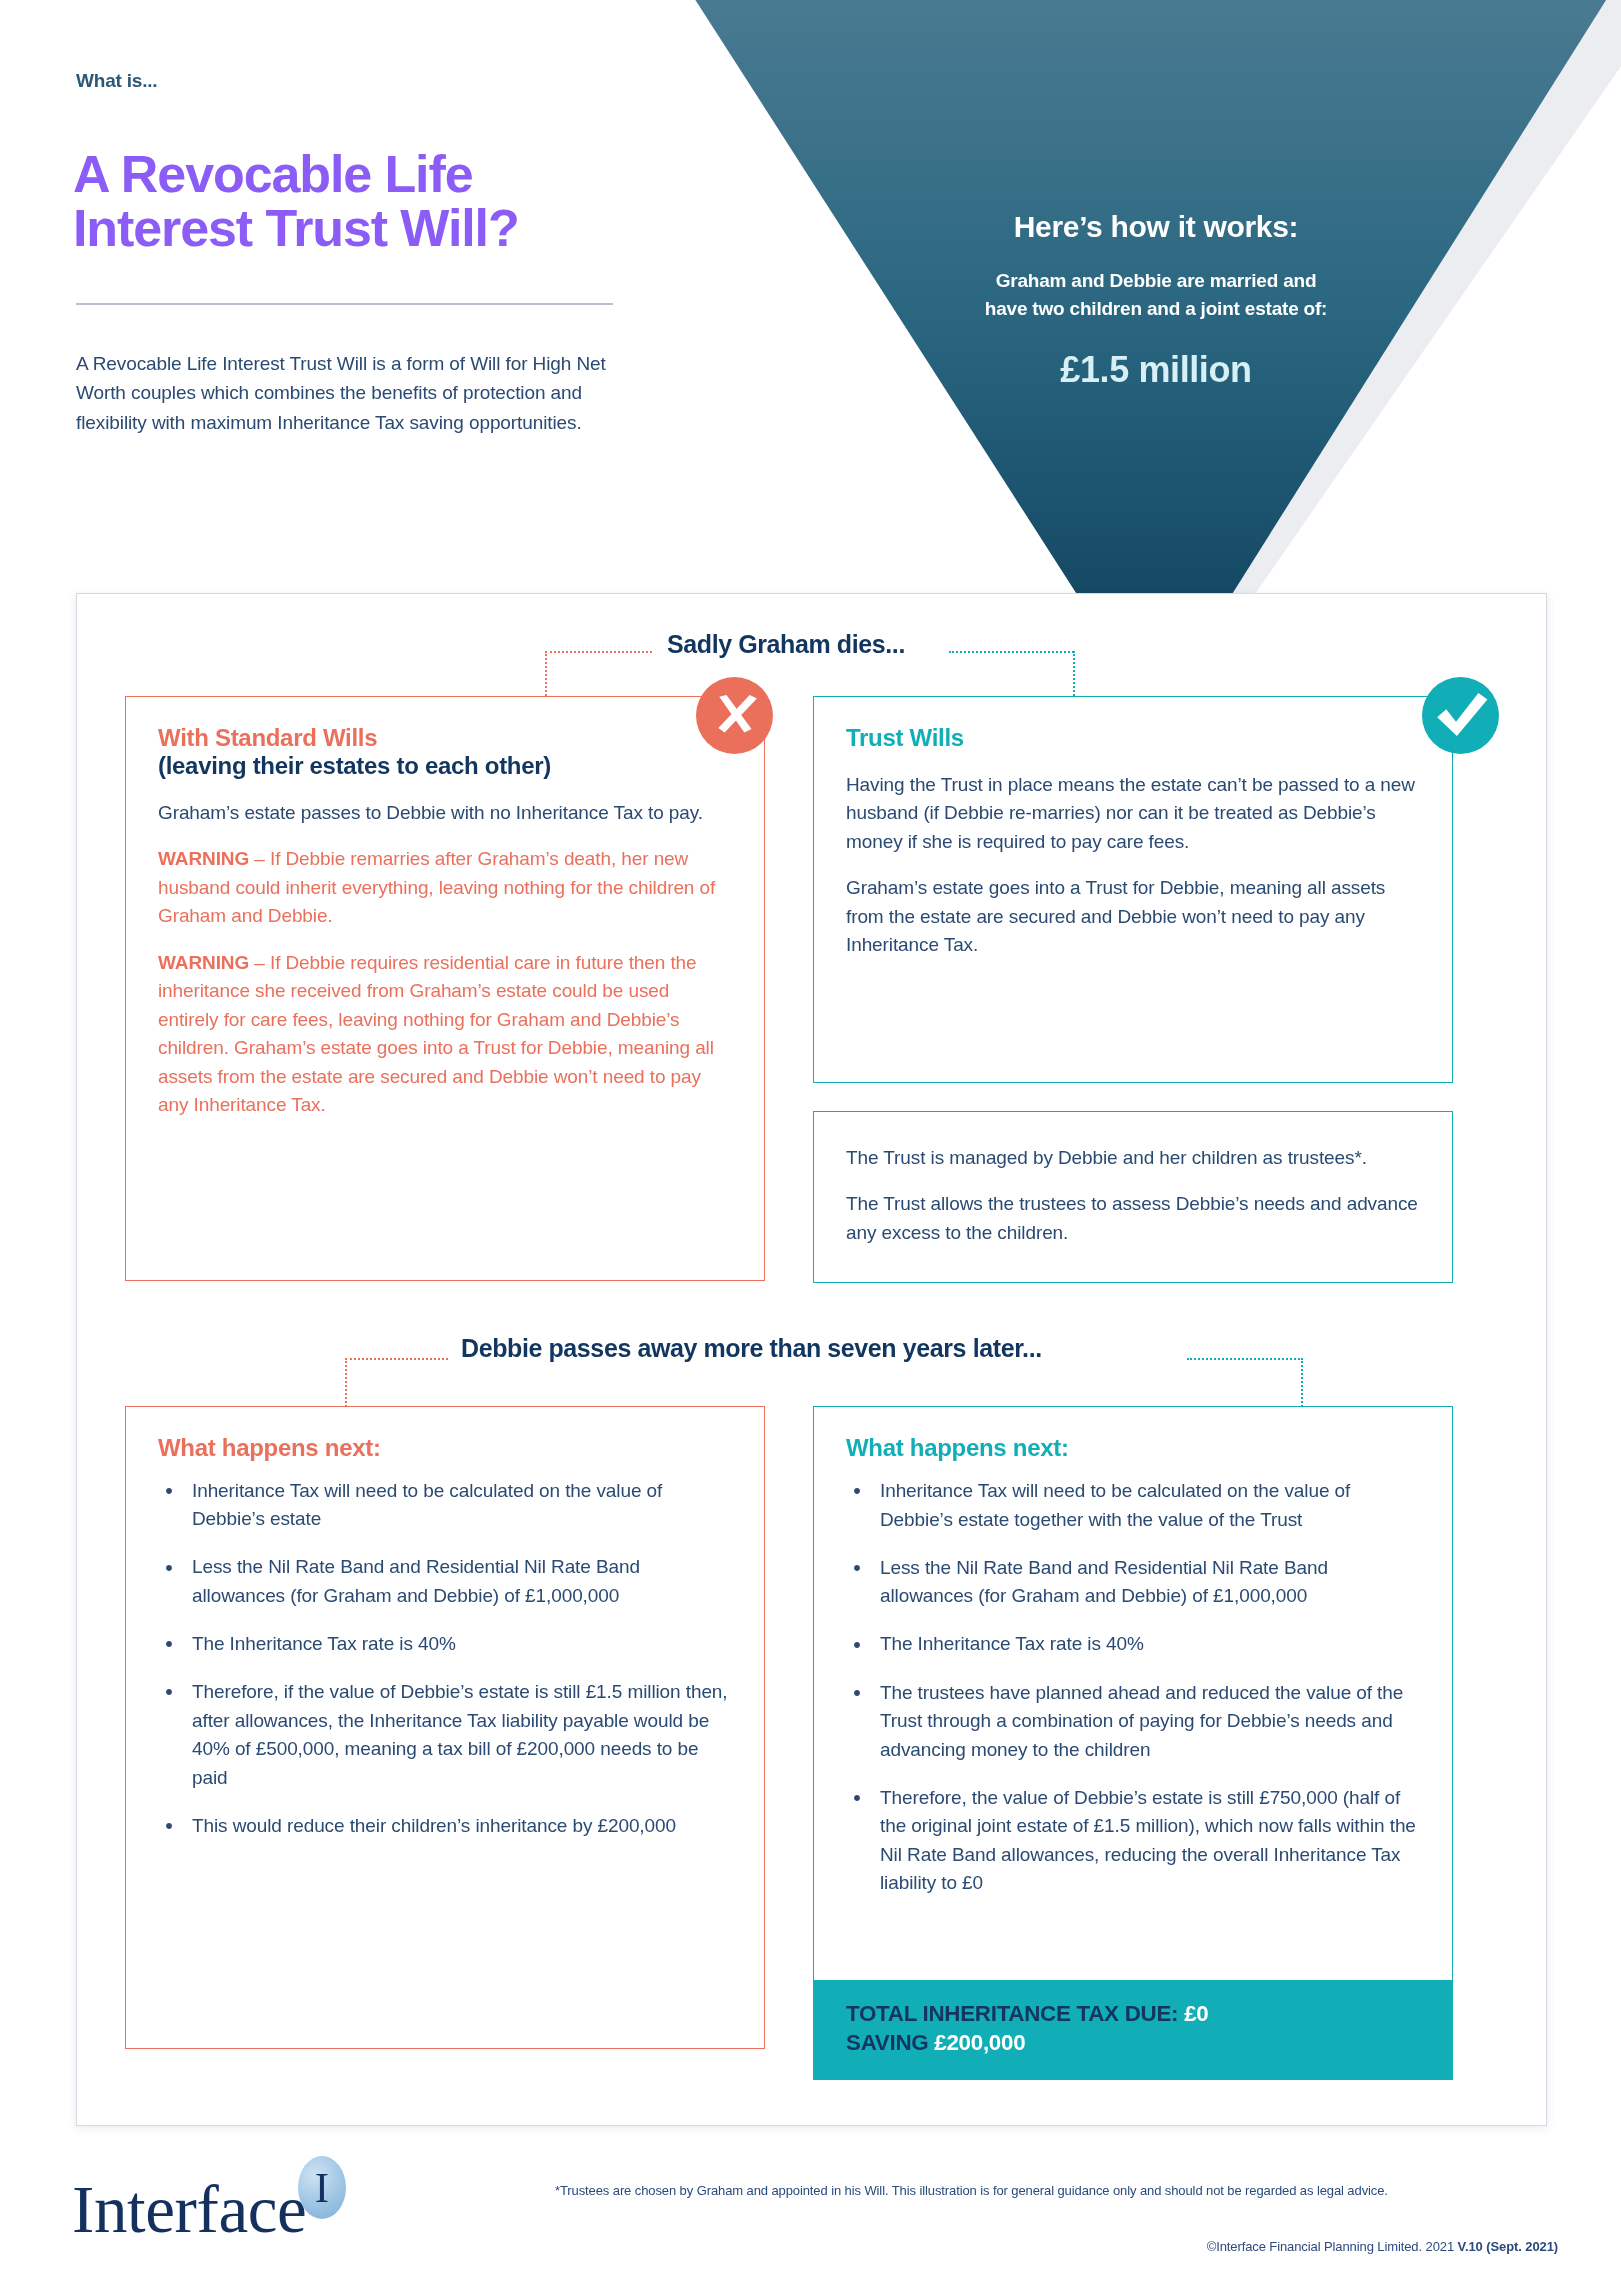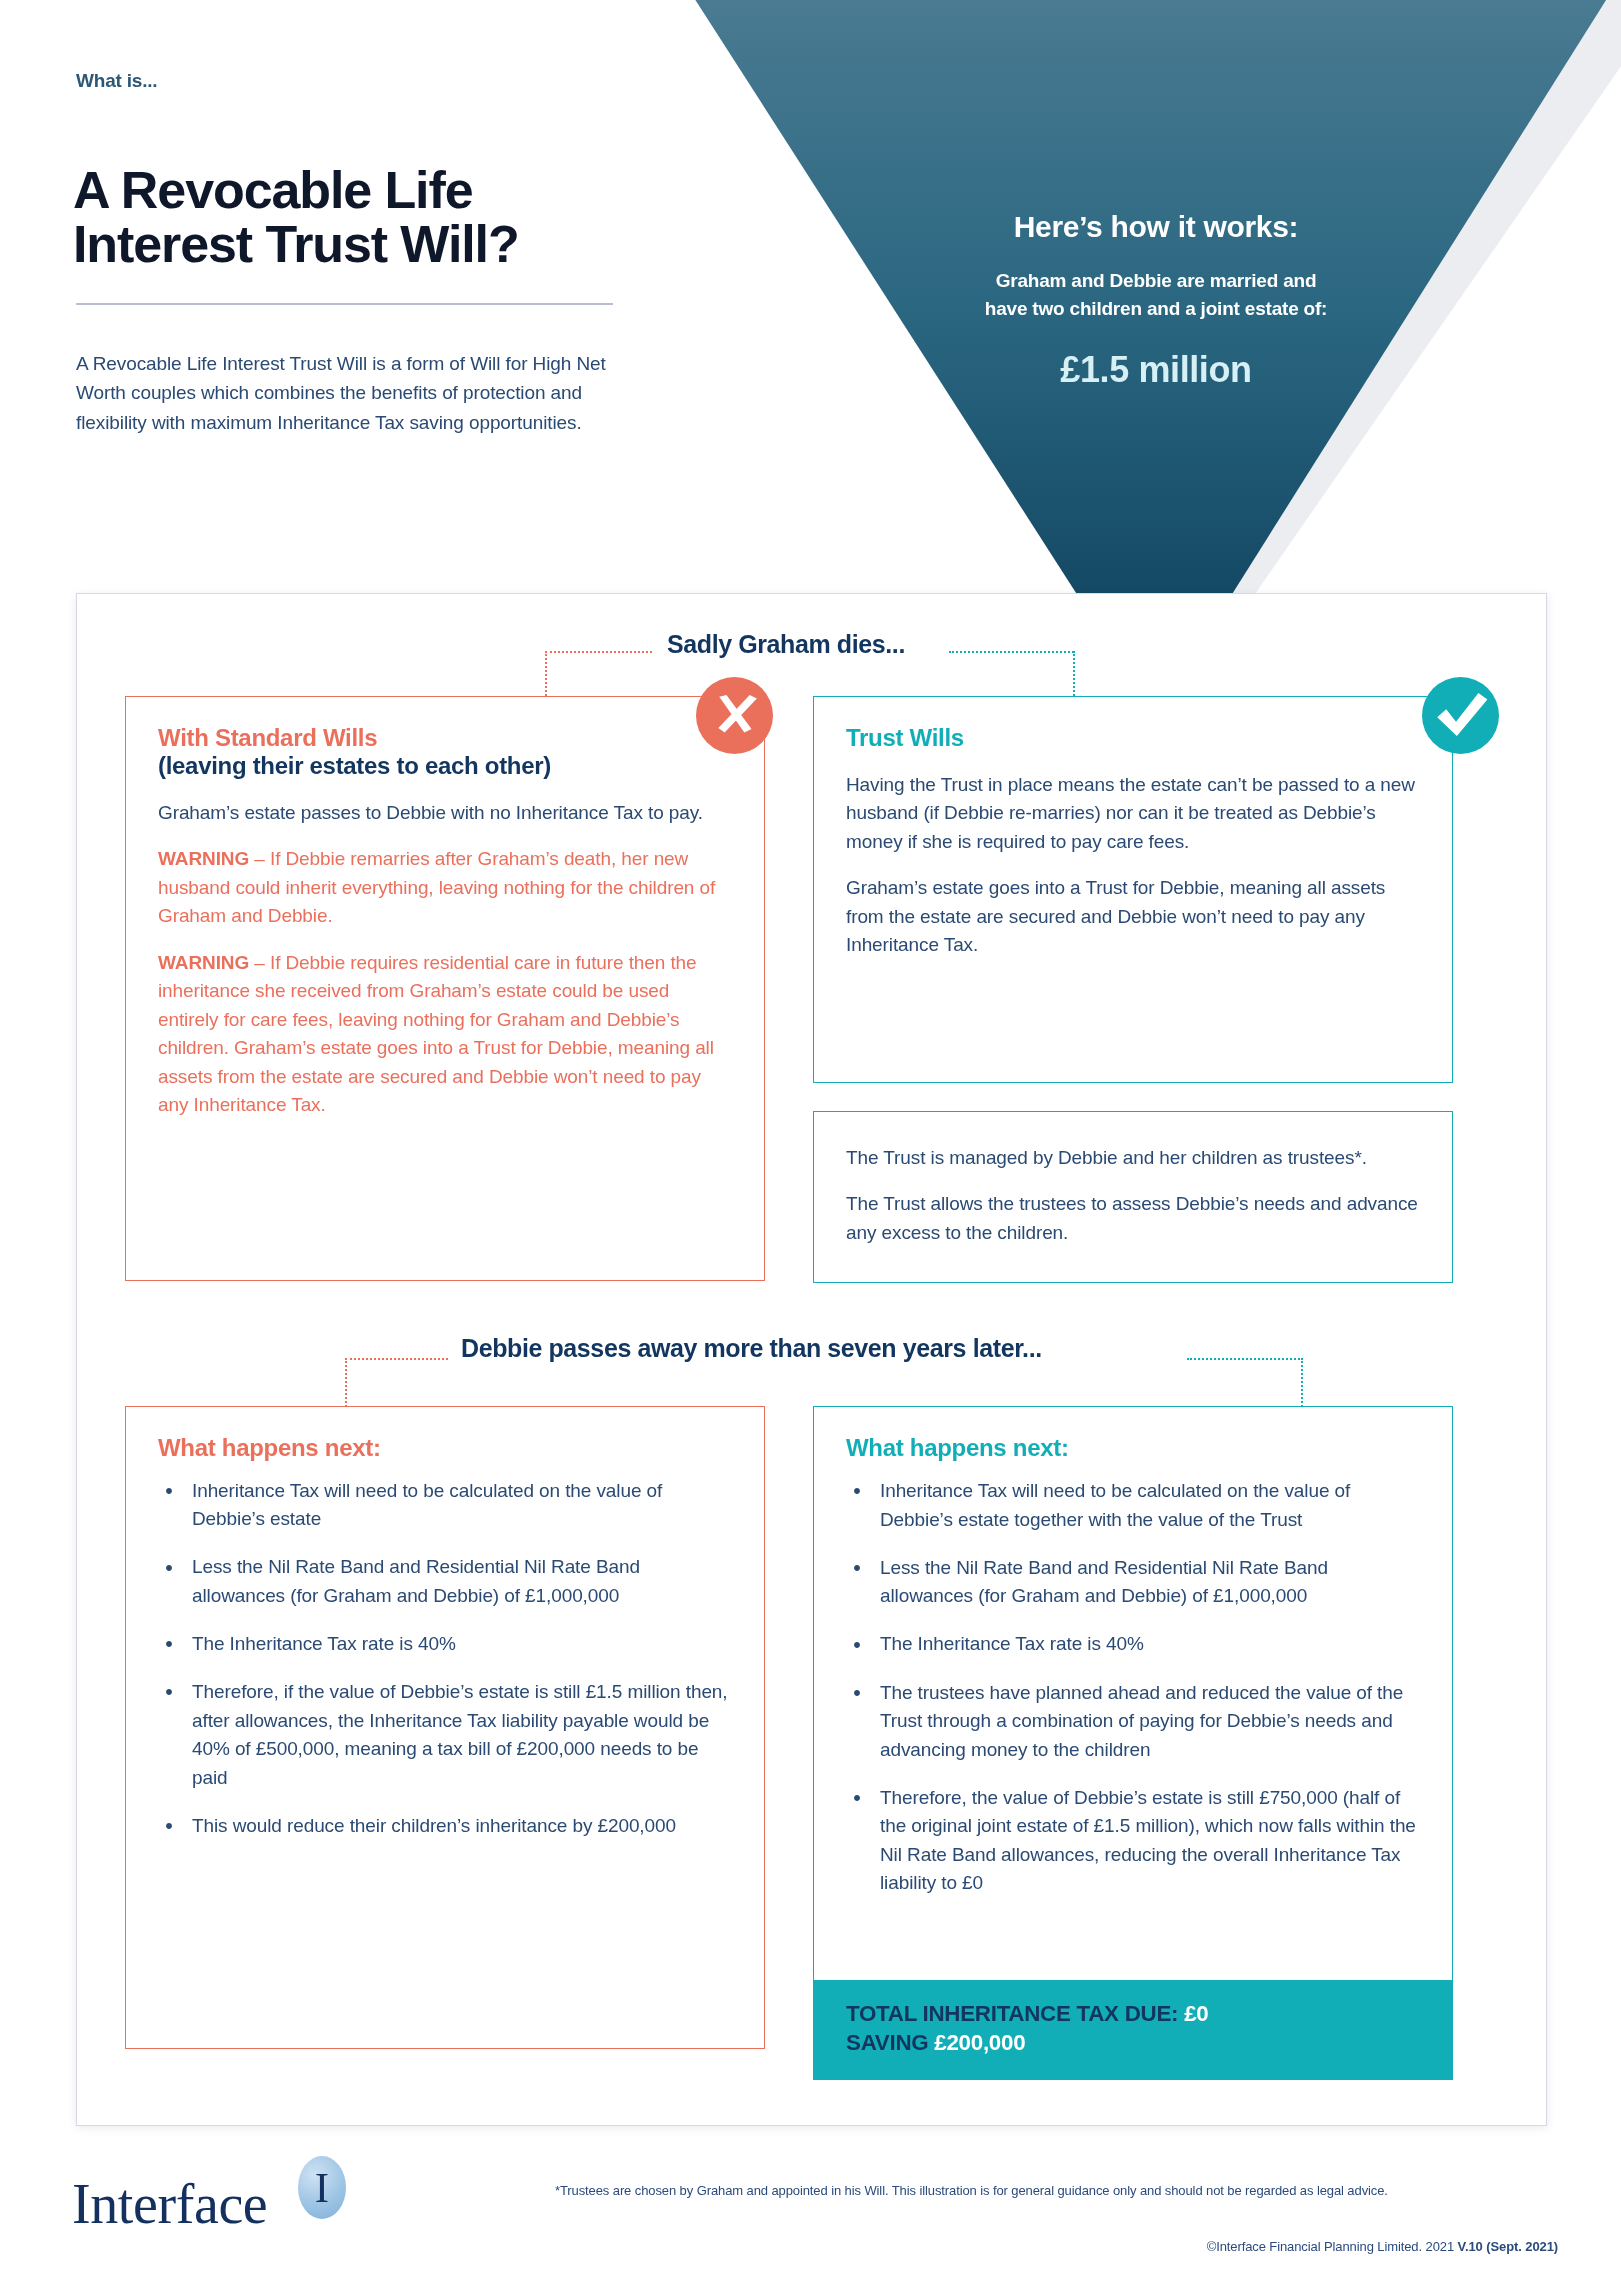--- a/index.html
+++ b/index.html
@@ -12,21 +12,21 @@
 
   
   .tri-wrap{position:absolute;left:0;top:0;width:1621px;height:752px;pointer-events:none;}
   .tri-txt{position:absolute;left:905px;top:202px;width:502px;text-align:center;color:#ffffff;margin-top:8px;}
   .tri-title{font-size:30px;font-weight:bold;letter-spacing:-0.3px;line-height:1.1;}
   .tri-sub{font-size:19px;font-weight:bold;line-height:1.45;margin-top:24px;letter-spacing:-0.2px;}
   .tri-amount{font-size:36px;font-weight:bold;margin-top:27px;color:#d6f0f5;letter-spacing:-0.4px;}
 
   
   .whatis{position:absolute;left:76px;top:70px;font-size:19px;font-weight:bold;color:#2c5878;letter-spacing:-0.2px;}
-  .maintitle{position:absolute;left:73px;top:164px;width:573px;font-size:52px;font-weight:bold;color:#0f172a;line-height:1.03;letter-spacing:-1.1px;}
+  .maintitle{position:absolute;left:73px;top:148px;width:573px;font-size:52px;font-weight:bold;color:#8b5cf6;line-height:1.03;letter-spacing:-1.1px;}
   .hr-rule{position:absolute;left:76px;top:303px;width:537px;height:1.8px;background:#b9bfd0;}
   .intro{position:absolute;left:76px;top:349px;width:537px;font-size:19px;line-height:1.55;color:#2a4a73;letter-spacing:-0.1px;}
 
   
   .panel{position:absolute;left:76px;top:593px;width:1469px;height:1531px;
          background:#ffffff;border:0.9px solid #d5d9e3;box-shadow:0 1.8px 9px rgba(30,40,70,.10);}
 
   
   .stage{position:absolute;font-size:25px;font-weight:bold;color:#12365f;letter-spacing:-0.4px;white-space:nowrap;}
   .stage1{left:667px;top:630px;}
@@ -63,21 +63,21 @@
   .band-amt{color:#ffffff;}
 
   
   .badge{position:absolute;width:77px;height:77px;border-radius:50%;}
   .badge.x{background:#ea705c;}
   .badge.v{background:#12aeb7;}
   .badge svg{display:block;}
 
   
   .logo{position:absolute;left:72px;top:2176px;}
-  .logo-word{font-family:"Liberation Serif","DejaVu Serif",serif;font-size:56px;color:#14305e;letter-spacing:-0.4px;line-height:1;}
+  .logo-word{font-family:"Liberation Serif","DejaVu Serif",serif;font-size:67px;color:#14305e;letter-spacing:-0.4px;line-height:1;}
   .logo-oval{position:absolute;left:226px;top:-19.7px;width:48px;height:63px;border-radius:50%;
              background:radial-gradient(circle at 35% 30%,#cfe2f3 0%,#9dc4e4 55%,#7fb0d8 100%);}
   .logo-i{position:absolute;left:226px;top:-14.3px;width:48px;height:52px;
           font-family:"Liberation Serif","DejaVu Serif",serif;font-size:43px;color:#14305e;text-align:center;line-height:52px;}
   .disc{position:absolute;left:555px;top:2182px;width:1003px;text-align:left;
         font-size:13px;color:#2a4a7e;letter-spacing:-0.1px;line-height:1.4;}
   .copy{position:absolute;left:555px;top:2239px;width:1003px;text-align:right;
         font-size:13px;color:#2a4a7e;letter-spacing:-0.1px;}
   .copy b{font-weight:bold;}
 </style>

